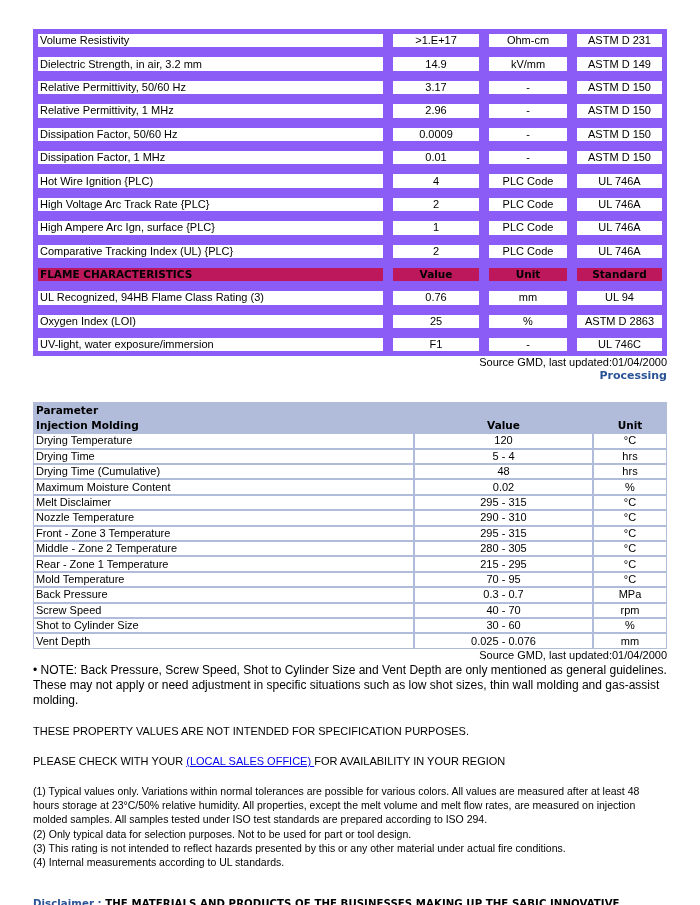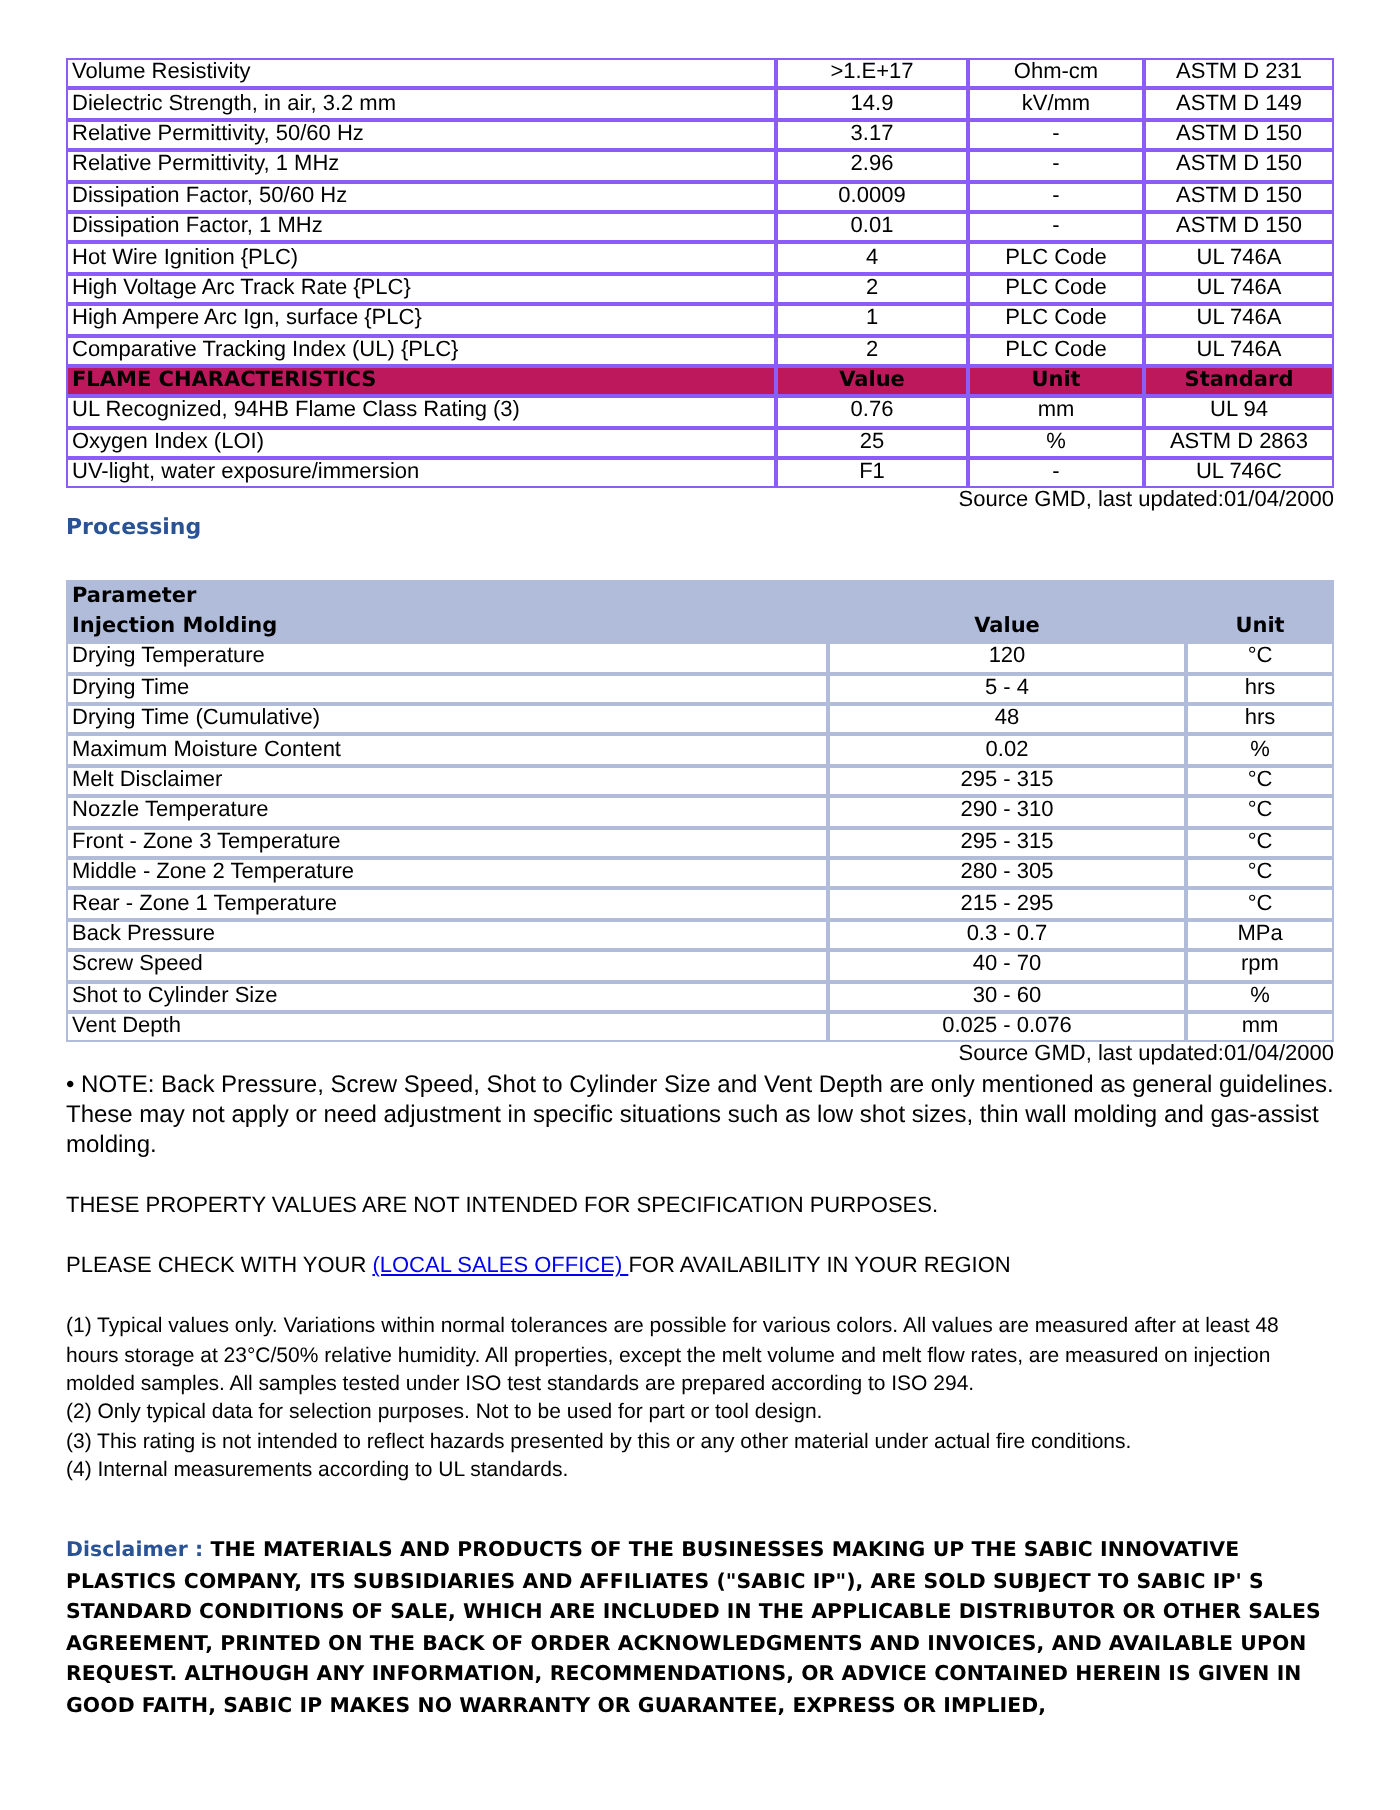--- a/index.html
+++ b/index.html
@@ -1,23 +1,23 @@
 <!DOCTYPE html>
 <html><head>
 <meta charset="utf-8">
 <style>
   html, body { margin: 0; padding: 0; background: #ffffff; }
   body { width: 700px; height: 905px; overflow: hidden; font-family: "Liberation Sans", sans-serif; color: #000; }
   .wrap { position: absolute; left: 33px; top: 29px; width: 634px; }
   table.props { border-collapse: separate; border-spacing: 0; width: 634px; font-size: 11px; }
-  table.props td { border: 1px solid #8b5cf6; height: 13.4px; padding: 0 2px; line-height: 13px; margin-left: 44px; }
+  table.props td { border: 5px solid #8b5cf6; height: 13.4px; padding: 0 2px; line-height: 13px; margin-left: 44px; }
   table.props td.c { text-align: center; }
   table.props tr.head td { background: #be185d; font-weight: bold; font-family: "DejaVu Sans", sans-serif; font-size: 10.5px; color: #000; }
   .src { text-align: right; font-size: 11px; margin-top: 0; height: 13px; line-height: 13px; }
-  .section-title { color: #2a5396; font-weight: bold; font-size: 11px; font-family: "DejaVu Sans", sans-serif; margin-top: 0px; height: 14px; line-height: 14px; }
+  .section-title { color: #2a5396; font-weight: bold; font-size: 11px; font-family: "DejaVu Sans", sans-serif; margin-top: 0px; height: 14px; line-height: 14px; text-align: right; }
   table.proc { border-collapse: separate; border-spacing: 0; width: 634px; font-size: 11px; margin-top: 19px; }
   table.proc td { border: 1px solid #b0bcd9; height: 13.4px; padding: 0 2px; line-height: 13px; }
   table.proc td.c { text-align: center; }
   table.proc tr.head td { background: #b0bcd9; font-weight: bold; font-family: "DejaVu Sans", sans-serif; font-size: 10.5px; border-color: #b0bcd9; }
   .note { font-size: 12px; line-height: 15px; margin-top: 1px; }
   .para { font-size: 11px; margin-top: 16px; line-height: 14px; }
   .footnotes { font-size: 10.5px; line-height: 14.3px; margin-top: 16px; }
   a.link { color: #0000ee; text-decoration: underline; }
   .disclaimer { font-family: "DejaVu Sans", sans-serif; font-weight: bold; font-size: 10.2px; line-height: 15.5px; margin-top: 26px; letter-spacing: 0.05px; }
   .disclaimer .lbl { color: #2a5396; }
@@ -186,20 +186,25 @@
           <td>Middle - Zone 2 Temperature</td>
           <td class="c">280 - 305</td>
           <td class="c">°C</td>
         </tr>
         <tr>
           <td>Rear - Zone 1 Temperature</td>
           <td class="c">215 - 295</td>
           <td class="c">°C</td>
         </tr>
         <tr>
+          <td>Mold Temperature</td>
+          <td class="c">70 - 95</td>
+          <td class="c">°C</td>
+        </tr>
+        <tr>
           <td>Back Pressure</td>
           <td class="c">0.3 - 0.7</td>
           <td class="c">MPa</td>
         </tr>
         <tr>
           <td>Screw Speed</td>
           <td class="c">40 - 70</td>
           <td class="c">rpm</td>
         </tr>
         <tr>

